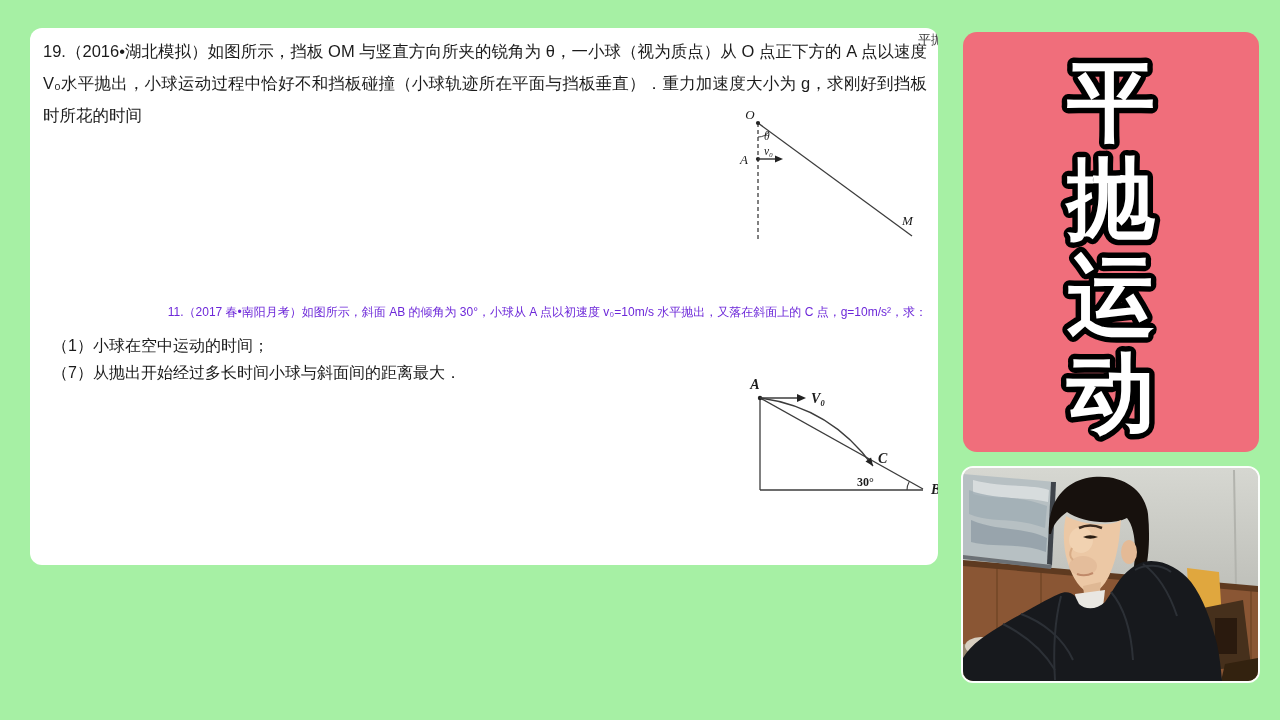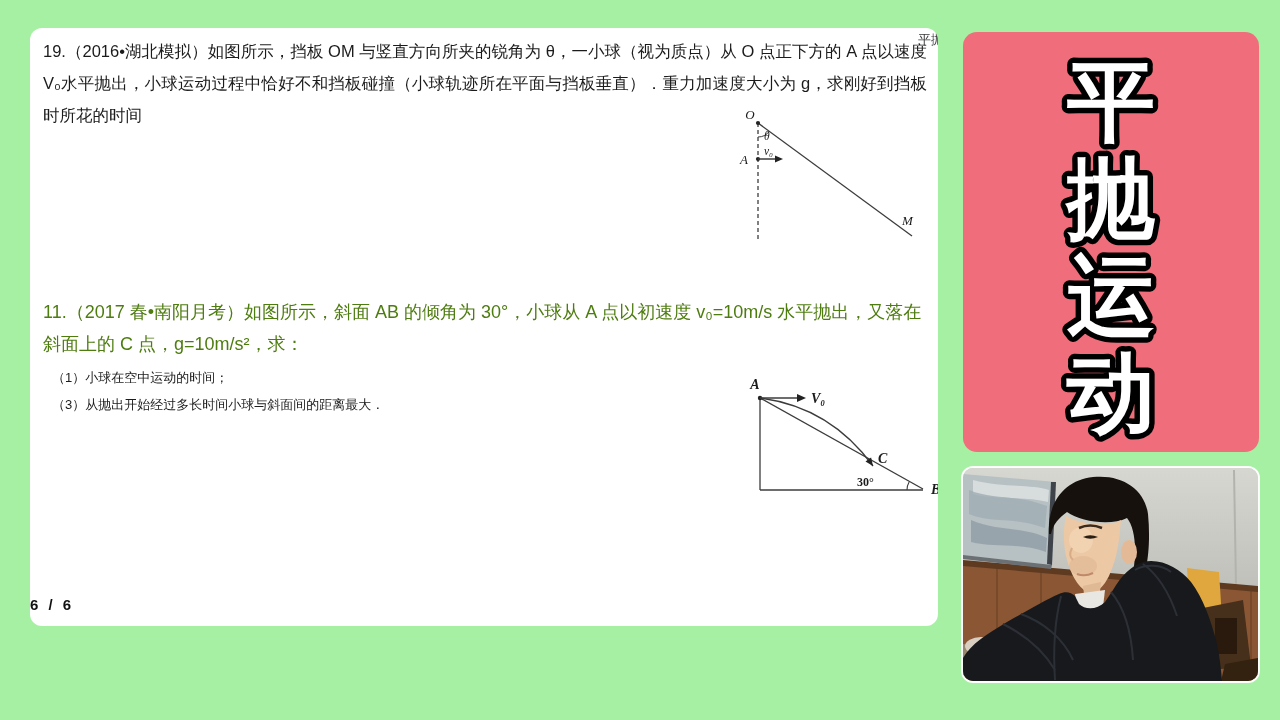--- a/index.html
+++ b/index.html
@@ -1,28 +1,28 @@
 <!DOCTYPE html>
 <html><head>
 <meta charset="utf-8">
 <style>
   * { margin:0; padding:0; box-sizing:border-box; }
   html,body { width:1280px; height:720px; overflow:hidden; }
   body { background:#a6f0a4; position:relative;
          font-family:"Liberation Sans", sans-serif; }
 
   
-  .doc-panel { position:absolute; left:30px; top:28px; width:908px; height:598px;
+  .doc-panel { position:absolute; left:30px; top:28px; width:908px; height:537px;
                background:#ffffff; border-radius:12px; overflow:hidden; }
   .prob { position:absolute; left:13px; width:884px; font-size:16.5px;
           line-height:32px; color:#1b1b1b; text-align:justify; }
   .p12 { top:7px; }
   .p11wrap { position:absolute; left:13px; top:268px; width:884px; }
-  .p11wrap .prob-inline { font-size:18px; line-height:32px; color:#4d7c0f; }
-  .subitem { font-size:13px; line-height:27px; color:#1b1b1b; padding-left:9px; }
+  .p11wrap .prob-inline { font-size:12px; line-height:32px; color:#6d28d9;text-align:right; }
+  .subitem { font-size:16px; line-height:27px; color:#1b1b1b; padding-left:9px; }
   .subitems { margin-top:4px; }
   .corner-frag { position:absolute; top:3px; left:888px; font-size:13px;
                  color:#3a3a3a; white-space:nowrap; }
   .page-num { position:absolute; left:0; right:0; top:568px; text-align:left;
               font-weight:bold; font-size:15px; color:#111; letter-spacing:3px; }
 
   .fig { position:absolute; }
   .fig12 { left:700px; top:80px; width:215px; height:155px; }
   .fig11 { left:715px; top:345px; width:210px; height:125px; }
   .fig line, .fig path { stroke:#3c3c3c; fill:none; }
@@ -69,21 +69,21 @@
     <text class="figlabel small" x="34" y="32">θ</text>
     <text class="figlabel" x="14" y="56" text-anchor="middle">A</text>
     <text class="figlabel small" x="34" y="47">v₀</text>
     <text class="figlabel" x="172" y="117">M</text>
   </svg>
 
   <div class="p11wrap">
     <p class="prob-inline">11.（2017 春•南阳月考）如图所示，斜面 AB 的倾角为 30°，小球从 A 点以初速度 v₀=10m/s 水平抛出，又落在斜面上的 C 点，g=10m/s²，求：</p>
     <div class="subitems">
       <div class="subitem">（1）小球在空中运动的时间；</div>
-      <div class="subitem">（3）从抛出开始经过多长时间小球与斜面间的距离最大．</div>
+      <div class="subitem">（7）从抛出开始经过多长时间小球与斜面间的距离最大．</div>
     </div>
   </div>
 
   <svg class="fig fig11" viewBox="0 0 210 125">
     <line x1="15" y1="25" x2="15" y2="117" stroke-width="1.3"></line>
     <line x1="15" y1="117" x2="178" y2="117" stroke-width="1.3"></line>
     <line x1="15" y1="25" x2="178" y2="116" stroke-width="1.3"></line>
     <path d="M15,25 Q85,34 128,93" stroke-width="1.3"></path>
     <polygon points="128,93 120.5,88.6 126.1,84.4" fill="#222" stroke="none"></polygon>
     <path d="M162,117 A16,16 0 0 1 164.1,109.1" stroke-width="1.1"></path>

